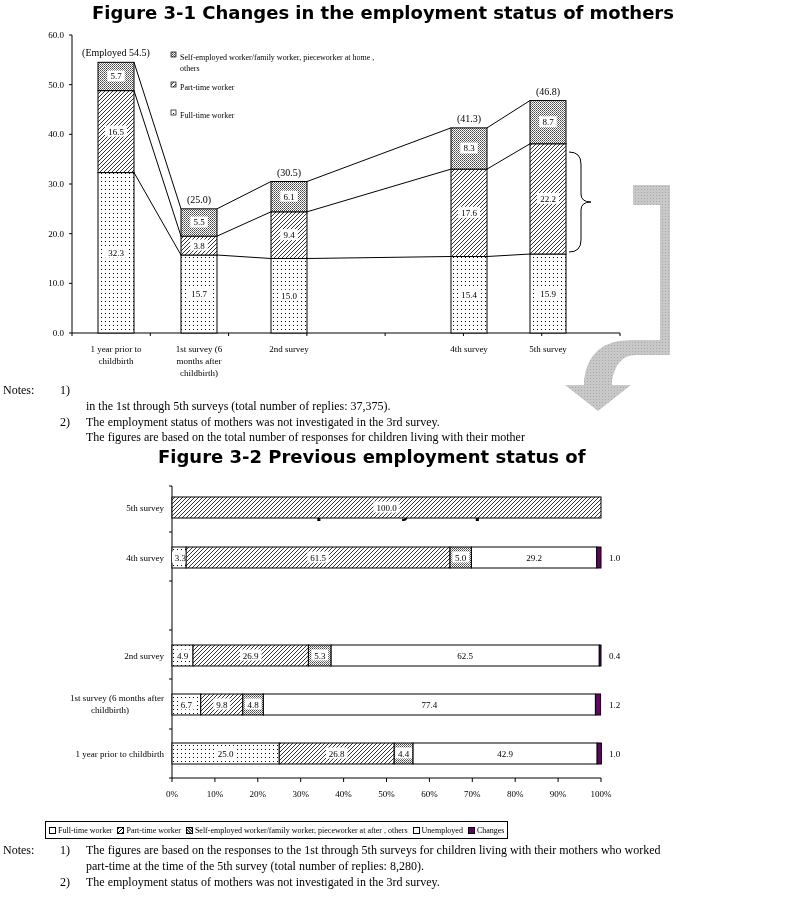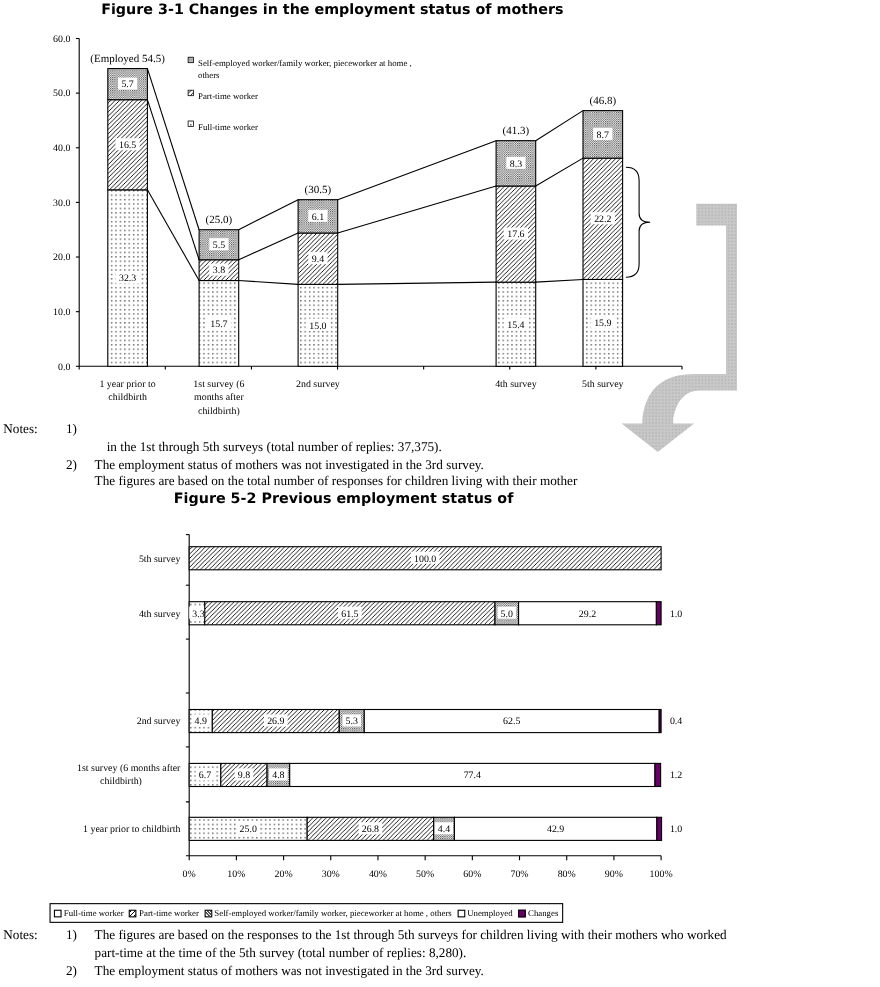--- a/index.html
+++ b/index.html
@@ -1,18 +1,18 @@
 <!DOCTYPE html>
 <html><head>
 <meta charset="utf-8">
 <style>
   html,body{margin:0;padding:0;background:#fff;}
   body{width:800px;height:897px;position:relative;overflow:hidden;font-family:"Liberation Serif",serif;color:#000;}
   .abs{position:absolute;}
-  .fig-title{font-family:"DejaVu Sans","Liberation Sans",sans-serif;font-weight:bold;font-size:13px;white-space:nowrap;}
+  .fig-title{font-family:"DejaVu Sans","Liberation Sans",sans-serif;font-weight:bold;font-size:18px;white-space:nowrap;}
   .notes{font-size:12px;font-family:"Liberation Serif",serif;line-height:16px;white-space:nowrap;}
   svg text{font-family:"Liberation Serif",serif;}
 </style>
 </head>
 <body>
 
 <div class="abs fig-title" style="left:92px;top:2px;">Figure 3-1    Changes in the employment status of mothers</div>
 
 <svg id="fig1" class="abs" style="left:0;top:0;" width="800" height="440">
   <defs>
@@ -149,29 +149,29 @@
   <path d="M44,0 H89 V170 H47 Q28,170 23,195 V200 H42 L9,226 L-24,200 H-5 V195 Q0,155 42,155 H71 V20 H44 Z" transform="translate(29,0)" fill="url(#pArrow)"></path>
 </svg>
 
 <div class="abs notes" style="left:3px;top:382px;">
   <div style="position:relative;height:16px;">
     <span>Notes:</span>
     <span class="abs" style="left:57px;">1)</span>
     <span class="abs" style="left:83px;margin-top:47px;">The figures are based on the total number of responses for children living with their mother</span>
   </div>
   <div style="position:relative;height:16px;">
-    <span class="abs" style="left:94px;">in the 1st through 5th surveys (total number of replies: 37,375).</span>
+    <span class="abs" style="left:83px;">in the 1st through 5th surveys (total number of replies: 37,375).</span>
   </div>
   <div style="position:relative;height:16px;">
     <span class="abs" style="left:57px;">2)</span>
     <span class="abs" style="left:83px;">The employment status of mothers was not investigated in the 3rd survey.</span>
   </div>
 </div>
 
-<div class="abs fig-title" style="left:158px;top:446px;">Figure 5-2    Previous employment status of</div>
+<div class="abs fig-title" style="left:158px;top:446px;">Figure 3-2    Previous employment status of</div>
 <div class="abs fig-title" style="left:177px;top:468px;margin-top:32px;">mothers who presently work part-time</div>
 
 <svg id="fig2" class="abs" style="left:0;top:0;" width="800" height="897">
   <g id="fig2-axes">
       <line x1="172" y1="486" x2="172" y2="778" stroke="#000"></line>
       <line x1="172" y1="778" x2="601" y2="778" stroke="#000"></line>
       <line x1="169" y1="486" x2="172" y2="486" stroke="#000"></line>
       <line x1="169" y1="532" x2="172" y2="532" stroke="#000"></line>
       <line x1="169" y1="581" x2="172" y2="581" stroke="#000"></line>
       <line x1="169" y1="630" x2="172" y2="630" stroke="#000"></line>
@@ -274,21 +274,21 @@
     <span style="display: inline-flex; align-items: center; gap: 2px; font-size: 8px; font-family: &quot;Liberation Serif&quot;, serif; white-space: nowrap;">
       <span style="display: inline-block; width: 5px; height: 5px; border: 1px solid rgb(0, 0, 0); background: rgb(255, 255, 255);"></span>
       <span>Full-time worker</span>
     </span>
     <span style="display: inline-flex; align-items: center; gap: 2px; font-size: 8px; font-family: &quot;Liberation Serif&quot;, serif; white-space: nowrap;">
       <span style="display: inline-block; width: 5px; height: 5px; border: 1px solid rgb(0, 0, 0); background: repeating-linear-gradient(135deg, rgb(0, 0, 0) 0px, rgb(0, 0, 0) 1px, rgb(255, 255, 255) 1px, rgb(255, 255, 255) 3px);"></span>
       <span>Part-time worker</span>
     </span>
     <span style="display: inline-flex; align-items: center; gap: 2px; font-size: 8px; font-family: &quot;Liberation Serif&quot;, serif; white-space: nowrap;">
       <span style="display: inline-block; width: 5px; height: 5px; border: 1px solid rgb(0, 0, 0); background: repeating-linear-gradient(45deg, rgb(85, 85, 85) 0px, rgb(85, 85, 85) 1px, rgb(255, 255, 255) 1px, rgb(255, 255, 255) 2px);"></span>
-      <span>Self-employed worker/family worker, pieceworker at home , others</span>
+      <span>Self-employed worker/family worker, pieceworker at after , others</span>
     </span>
     <span style="display: inline-flex; align-items: center; gap: 2px; font-size: 8px; font-family: &quot;Liberation Serif&quot;, serif; white-space: nowrap;">
       <span style="display: inline-block; width: 5px; height: 5px; border: 1px solid rgb(0, 0, 0); background: rgb(255, 255, 255);"></span>
       <span>Unemployed</span>
     </span>
     <span style="display: inline-flex; align-items: center; gap: 2px; font-size: 8px; font-family: &quot;Liberation Serif&quot;, serif; white-space: nowrap;">
       <span style="display: inline-block; width: 5px; height: 5px; border: 1px solid rgb(0, 0, 0); background: rgb(102, 0, 102);"></span>
       <span>Changes</span>
     </span>
   </div>

